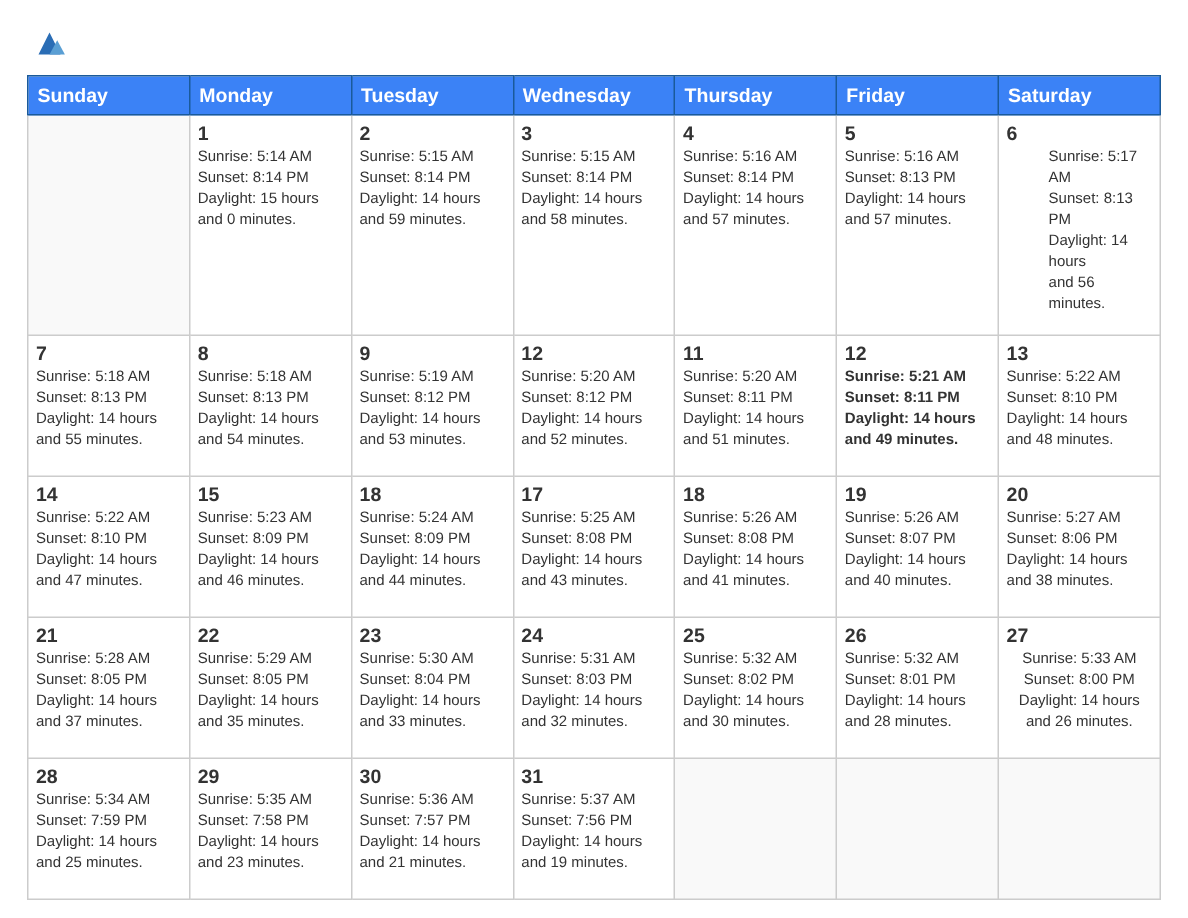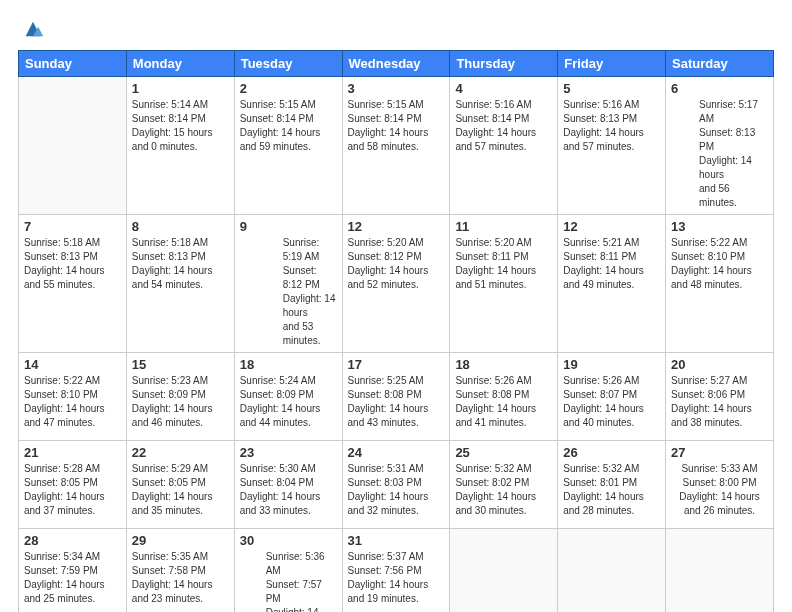--- a/index.html
+++ b/index.html
@@ -192,42 +192,42 @@
           </td>
           <td>
             <span class="day-number">8</span>
             <div class="day-info" style="white-space: pre-line;">Sunrise: 5:18 AM
 Sunset: 8:13 PM
 Daylight: 14 hours
 and 54 minutes.</div>
           </td>
           <td>
             <span class="day-number">9</span>
-            <div class="day-info" style="white-space: pre-line; margin-left: 43px;">Sunrise: 5:19 AM
+            <div class="day-info" style="white-space: pre-line;">Sunrise: 5:19 AM
 Sunset: 8:12 PM
 Daylight: 14 hours
 and 53 minutes.</div>
           </td>
           <td>
             <span class="day-number">12</span>
             <div class="day-info" style="white-space: pre-line;">Sunrise: 5:20 AM
 Sunset: 8:12 PM
 Daylight: 14 hours
 and 52 minutes.</div>
           </td>
           <td>
             <span class="day-number">11</span>
             <div class="day-info" style="white-space: pre-line;">Sunrise: 5:20 AM
 Sunset: 8:11 PM
 Daylight: 14 hours
 and 51 minutes.</div>
           </td>
           <td>
             <span class="day-number">12</span>
-            <div class="day-info" style="white-space: pre-line;">Sunrise: 5:21 AM
+            <div class="day-info" style="white-space: pre-line; font-weight: bold;">Sunrise: 5:21 AM
 Sunset: 8:11 PM
 Daylight: 14 hours
 and 49 minutes.</div>
           </td>
           <td>
             <span class="day-number">13</span>
             <div class="day-info" style="white-space: pre-line;">Sunrise: 5:22 AM
 Sunset: 8:10 PM
 Daylight: 14 hours
 and 48 minutes.</div>
@@ -345,21 +345,21 @@
           </td>
           <td>
             <span class="day-number">29</span>
             <div class="day-info" style="white-space: pre-line;">Sunrise: 5:35 AM
 Sunset: 7:58 PM
 Daylight: 14 hours
 and 23 minutes.</div>
           </td>
           <td>
             <span class="day-number">30</span>
-            <div class="day-info" style="white-space: pre-line; margin-left: 26px;">Sunrise: 5:36 AM
+            <div class="day-info" style="white-space: pre-line;">Sunrise: 5:36 AM
 Sunset: 7:57 PM
 Daylight: 14 hours
 and 21 minutes.</div>
           </td>
           <td>
             <span class="day-number">31</span>
             <div class="day-info" style="white-space: pre-line;">Sunrise: 5:37 AM
 Sunset: 7:56 PM
 Daylight: 14 hours
 and 19 minutes.</div>

